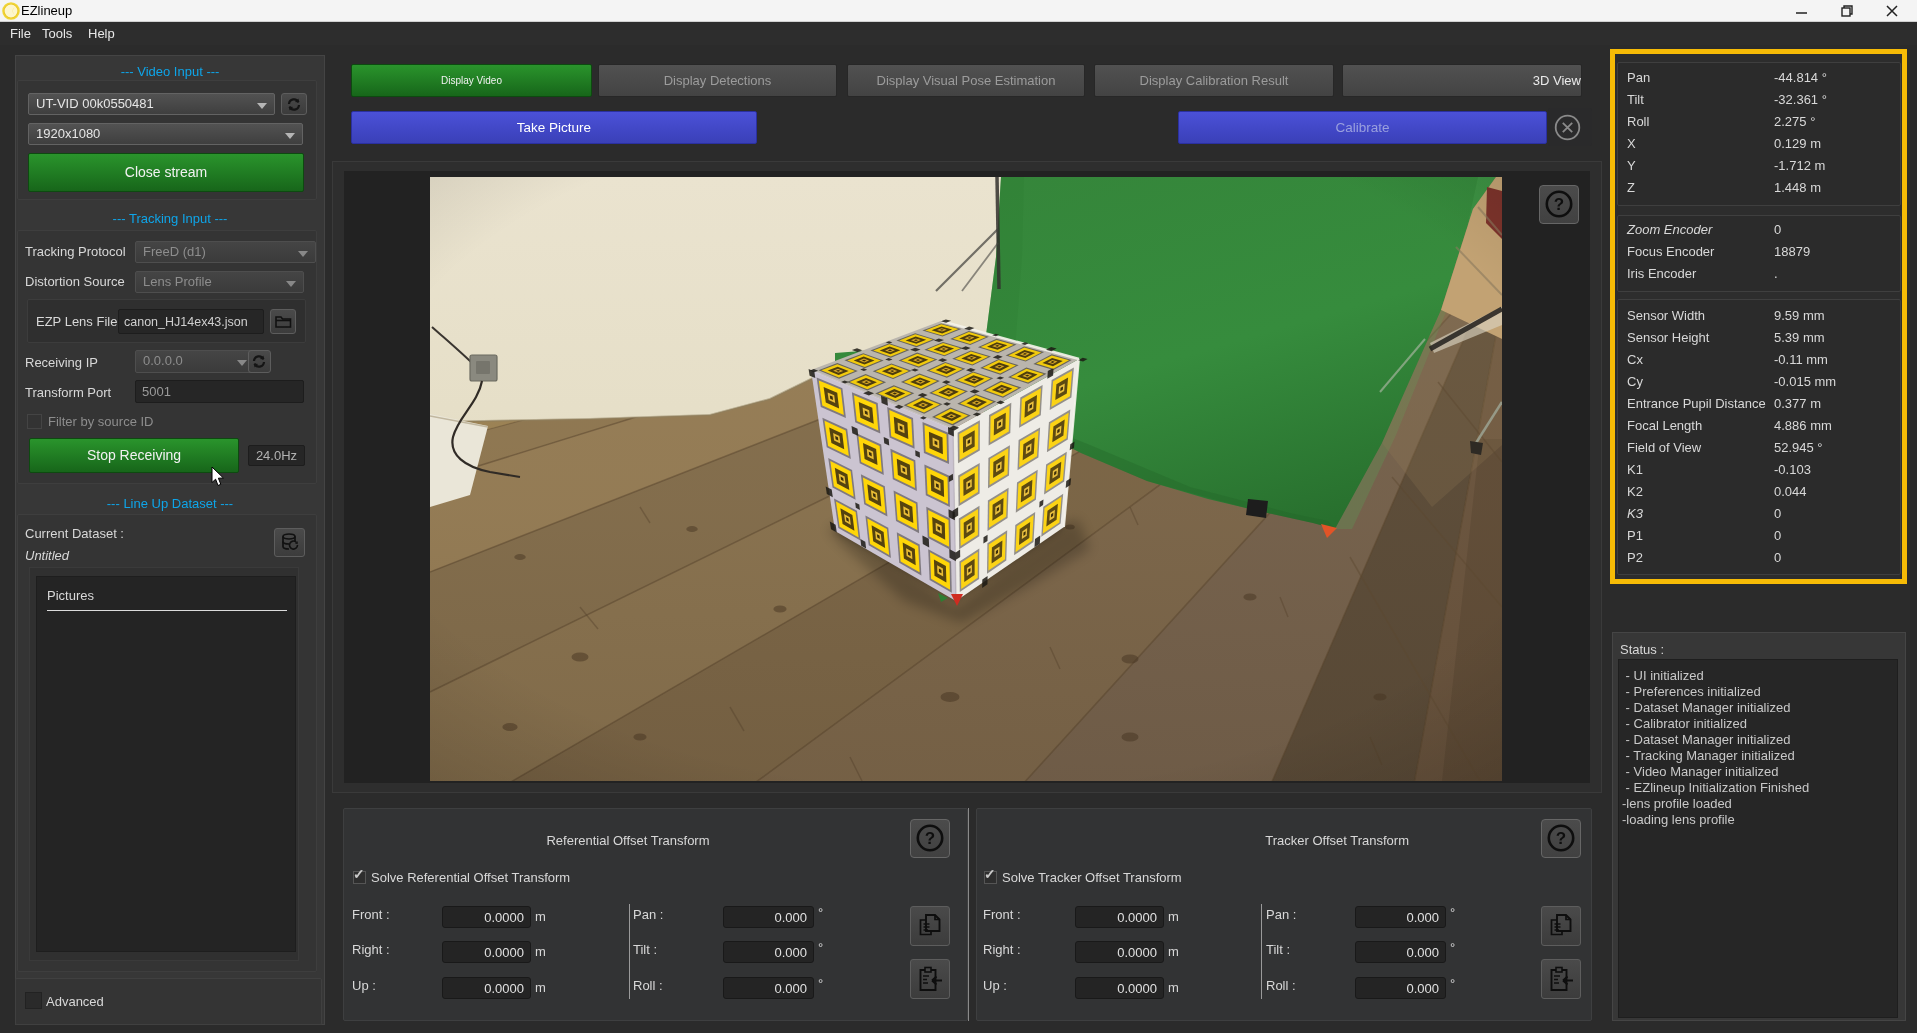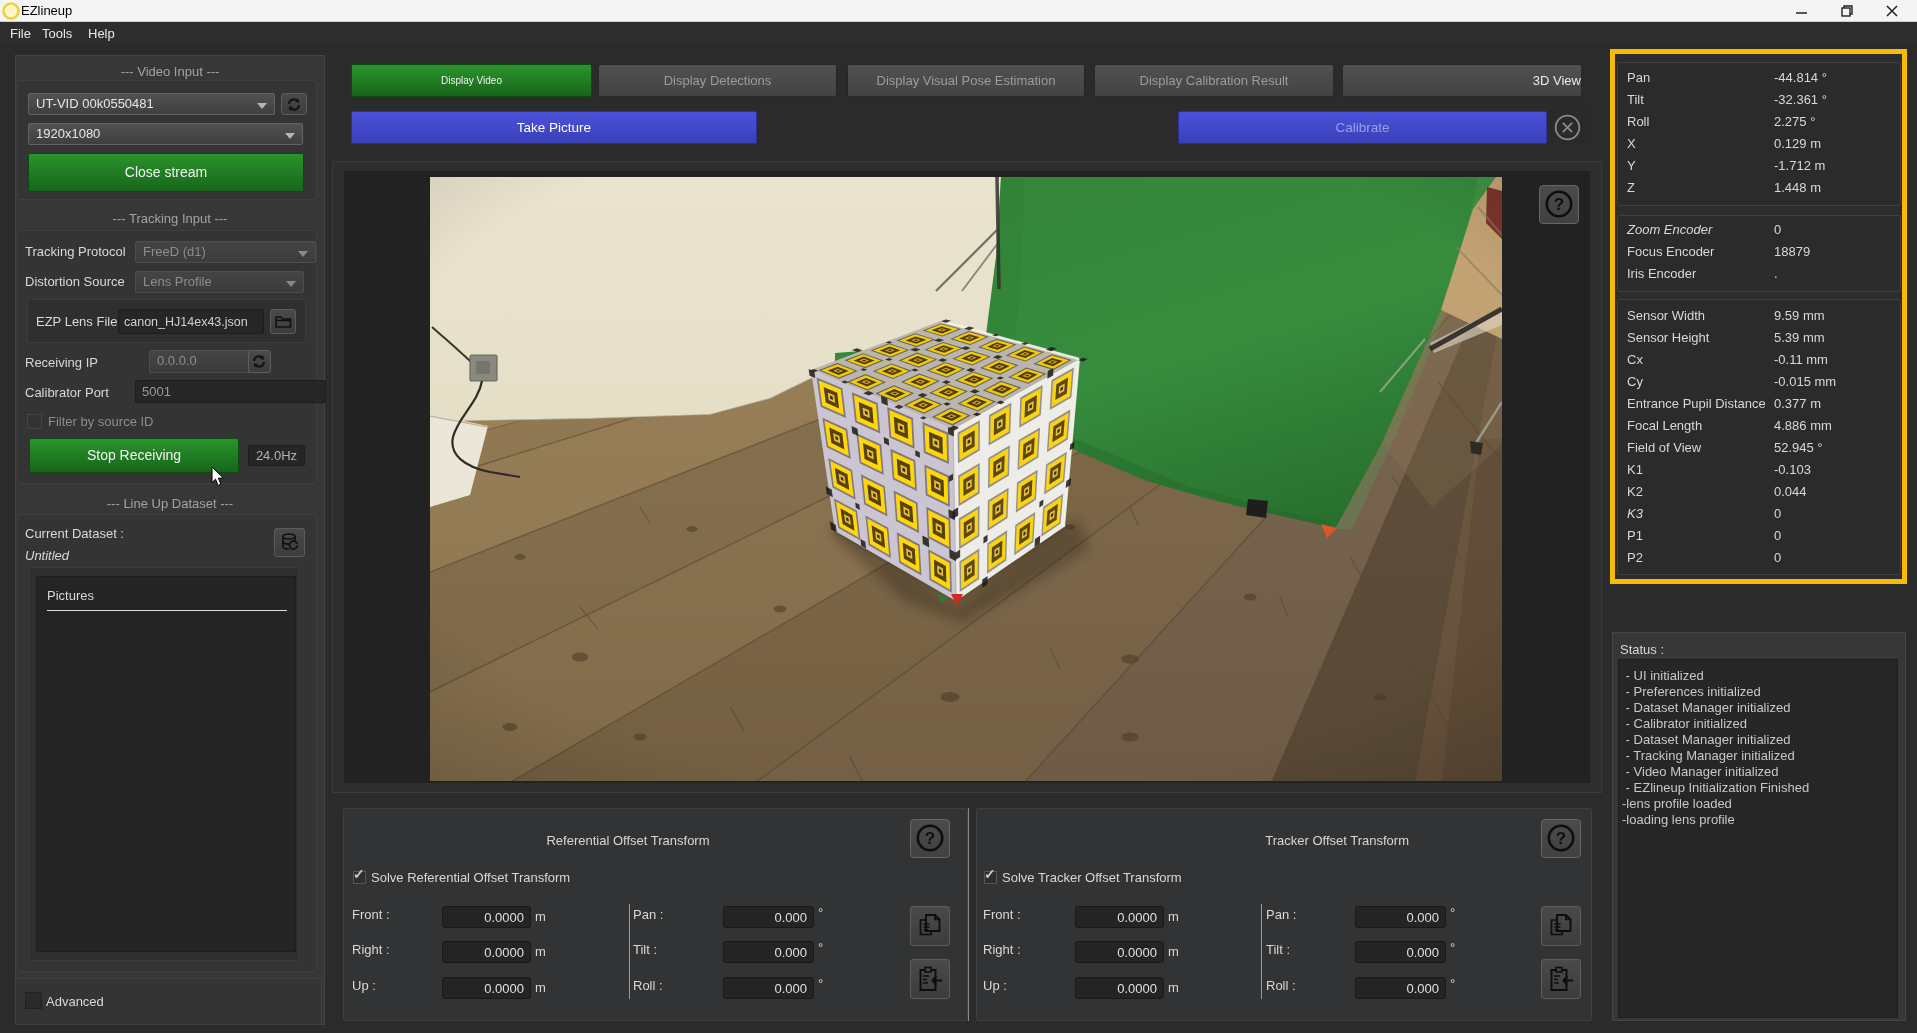--- a/index.html
+++ b/index.html
@@ -2,21 +2,21 @@
 <html><head><meta charset="utf-8"><style>
 *{margin:0;padding:0;box-sizing:border-box;font-family:"Liberation Sans",sans-serif;}
 body{width:1917px;height:1033px;background:#2b2b2b;position:relative;overflow:hidden;}
 .abs{position:absolute;}
 .titlebar{left:0;top:0;width:1917px;height:22px;background:#f4f4f4;border-bottom:1px solid #d0d0d0;}
 .ttxt{left:21px;top:3px;font-size:13px;color:#000;}
 .menubar{left:0;top:22px;width:1917px;height:23px;background:#2d2d2d;}
 .mitem{top:26px;font-size:13px;color:#e8e8e8;}
 .panel{background:#373737;border:1px solid #444;}
 .gbox{background:#343434;border:1px solid #3e3e3e;border-radius:2px;}
-.hdr{font-size:13px;color:#a3a3a3;text-align:center;}
+.hdr{font-size:13px;color:#0ea5e9;text-align:center;}
 .lbl{font-size:13px;color:#d8d8d8;white-space:nowrap;}
 .glbl{font-size:13px;color:#8d8d8d;white-space:nowrap;}
 .dd{background:linear-gradient(#525252,#3f3f3f);border:1px solid #636363;border-radius:2px;color:#e6e6e6;font-size:13px;line-height:20px;padding-left:7px;}
 .dd.dis{background:linear-gradient(#454545,#3b3b3b);border:1px solid #4e4e4e;color:#8d8d8d;}
 .dd .arr{position:absolute;right:7px;top:45%;width:0;height:0;border-left:5px solid transparent;border-right:5px solid transparent;border-top:6px solid #b5b5b5;}
 .dd.dis .arr{border-top-color:#888;}
 .btng{background:linear-gradient(#2a942c,#17661a);background:linear-gradient(#2a942c,#17661a);border:1px solid #0d4a10;border-radius:2px;color:#f2f2f2;text-align:center;}
 .btnb{background:linear-gradient(#4b51d8,#3a40b8);border:1px solid #2b30a0;border-radius:2px;color:#fff;text-align:center;}
 .btngr{background:linear-gradient(#515151,#434343);border:1px solid #272727;border-radius:2px;color:#9c9c9c;text-align:center;}
 .inp{background:#262626;border:1px solid #1d1d1d;border-radius:2px;color:#c9c9c9;font-size:13px;}
@@ -65,30 +65,30 @@
 <div class="abs dd dis" style="left:135px;top:271px;width:169px;height:22px;">Lens Profile<span class="arr"></span></div>
 <div class="abs " style="left:27px;top:299px;width:279px;height:44px;background:#2f2f2f;border:1px solid #3c3c3c;border-radius:2px;"></div>
 <div class="abs lbl" style="left:36px;top:314px;">EZP Lens File</div>
 <div class="abs inp" style="left:118px;top:309px;width:146px;height:25px;line-height:24px;padding-left:5px;font-size:12.5px;color:#cfcfcf;">canon_HJ14ex43.json</div>
 <div class="abs ibtn" style="left:270px;top:309px;width:26px;height:25px;"></div>
 <svg class="abs" style="left:275px;top:315px" width="17" height="13" viewBox="0 0 17 13">
 <path d="M1,2 h5 l1.5,2 h8 v8 h-14.5 z" fill="none" stroke="#111" stroke-width="1.6"></path>
 <path d="M1,5.5 h14.5" stroke="#111" stroke-width="1.6"></path>
   </svg>
 <div class="abs lbl" style="left:25px;top:355px;">Receiving IP</div>
-<div class="abs dd dis" style="left:135px;top:350px;width:120px;height:23px;margin-left:14px;">0.0.0.0<span class="arr"></span></div>
+<div class="abs dd dis" style="left:135px;top:350px;width:120px;height:23px;">0.0.0.0<span class="arr"></span></div>
 <div class="abs ibtn" style="left:248px;top:350px;width:23px;height:23px;"></div>
 <svg class="abs" style="left:251px;top:354px" width="16" height="15" viewBox="0 0 16 15">
 <path d="M3,7 a5,5 0 0 1 9.5,-1.8" fill="none" stroke="#151515" stroke-width="2.2"></path>
 <path d="M13,8 a5,5 0 0 1 -9.5,1.8" fill="none" stroke="#151515" stroke-width="2.2"></path>
 <path d="M12.5,1.5 l0.4,4 l-4,-0.6 z" fill="#151515"></path>
     <path d="M3.5,13.5 l-0.4,-4 l4,0.6 z" fill="#151515"></path>
   </svg>
-<div class="abs lbl" style="left:25px;top:385px;">Calibrator Port</div>
-<div class="abs inp" style="left:135px;top:380px;width:191px;height:23px;line-height:22px;padding-left:6px;color:#9a9a9a;">5001</div>
+<div class="abs lbl" style="left:25px;top:385px;">Transform Port</div>
+<div class="abs inp" style="left:135px;top:380px;width:169px;height:23px;line-height:22px;padding-left:6px;color:#9a9a9a;">5001</div>
 <div class="abs chk" style="left:27px;top:414px;width:15px;height:15px;background:#333;border:1px solid #444;"></div>
 <div class="abs glbl" style="left:48px;top:414px;">Filter by source ID</div>
 <div class="abs btng" style="left:29px;top:438px;width:210px;height:35px;font-size:14px;line-height:33px;">Stop Receiving</div>
 <div class="abs inp" style="left:248px;top:445px;width:57px;height:21px;line-height:20px;text-align:center;color:#b2b2b2;">24.0Hz</div>
 <svg class="abs" style="left:211px;top:466px" width="15" height="22" viewBox="0 0 15 22">
 <path d="M1,1 L1,16.5 L4.6,13.2 L7,19.5 L9.8,18.3 L7.4,12.2 L12.4,12 Z" fill="#fff" stroke="#000" stroke-width="1"></path>
   </svg>
 <div class="abs hdr" style="left:15px;top:496px;width:310px;">--- Line Up Dataset ---</div>
 <div class="abs gbox" style="left:17px;top:514px;width:300px;height:458px;"></div>
 <div class="abs lbl" style="left:25px;top:526px;">Current Dataset :</div>

